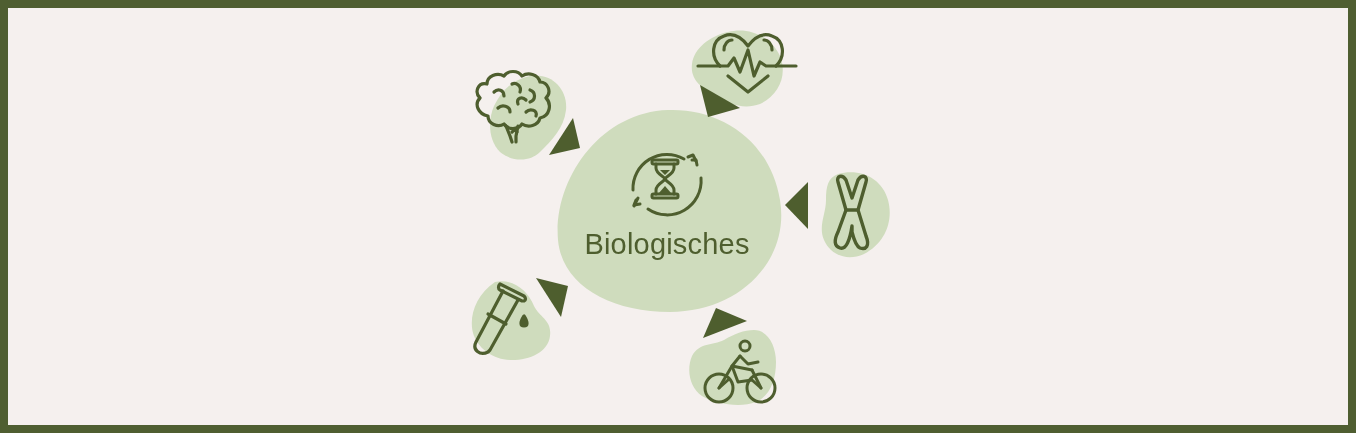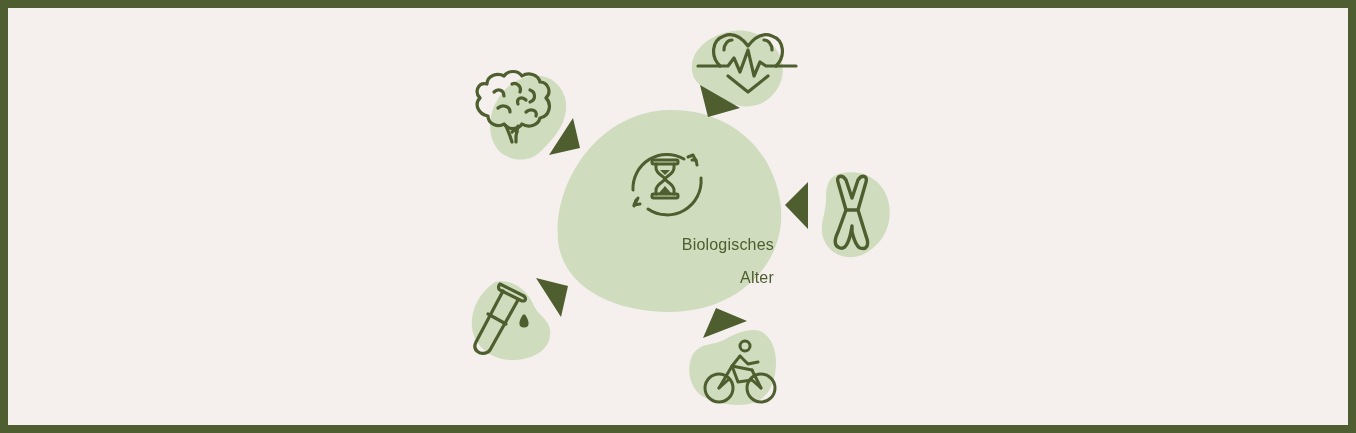--- a/index.html
+++ b/index.html
@@ -25,23 +25,23 @@
       left: 0;
       top: 0;
       width: 1356px;
       height: 433px;
     }
     .center-label {
       position: absolute;
       left: 560px;
       top: 228px;
       width: 214px;
-      text-align: right;
+      text-align: center;
       font-family: "Liberation Sans", sans-serif;
-      font-size: 16px;
+      font-size: 29px;
       line-height: 33px;
       font-weight: 500;
       color: #4e5e2e;
       letter-spacing: 0.2px;
     }
     .center-label span {
       display: block;
     }
   </style>
 </head>
@@ -124,14 +124,13 @@
     <path d="M719,388 L732,366 L752,370"></path>
     <path d="M740,356 L732,366 L738,382 L752,380 L761,388"></path>
     <path d="M740,356 L748,364 L758,362"></path>
     <path d="M752,370 L761,388"></path>
     <path d="M728,380 L719,388"></path>
   </g>
 </svg>
 
 <div class="center-label">
   <span>Biologisches</span>
-  <span>Alter</span>
 </div>
 
 </body></html>

